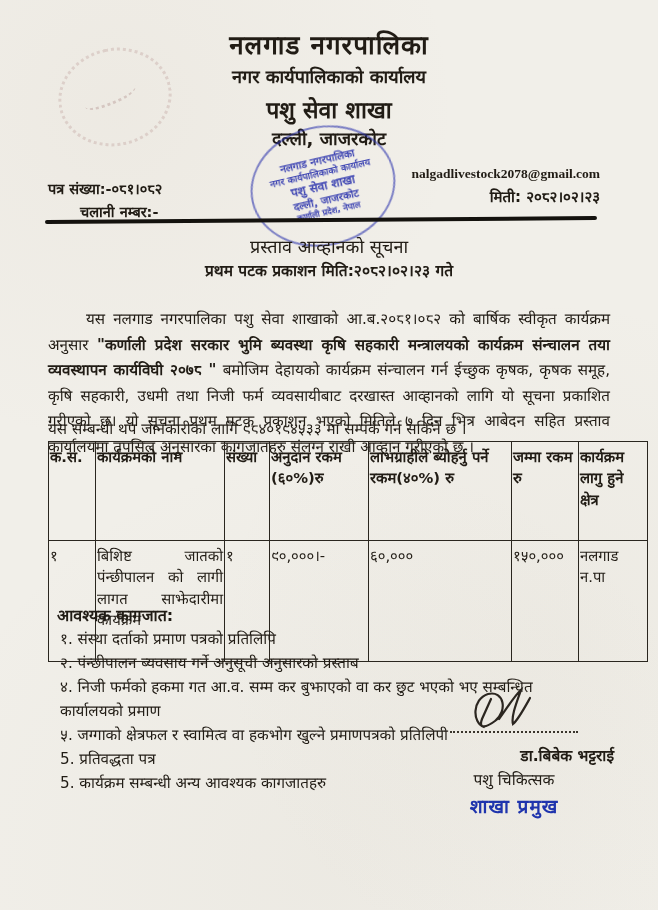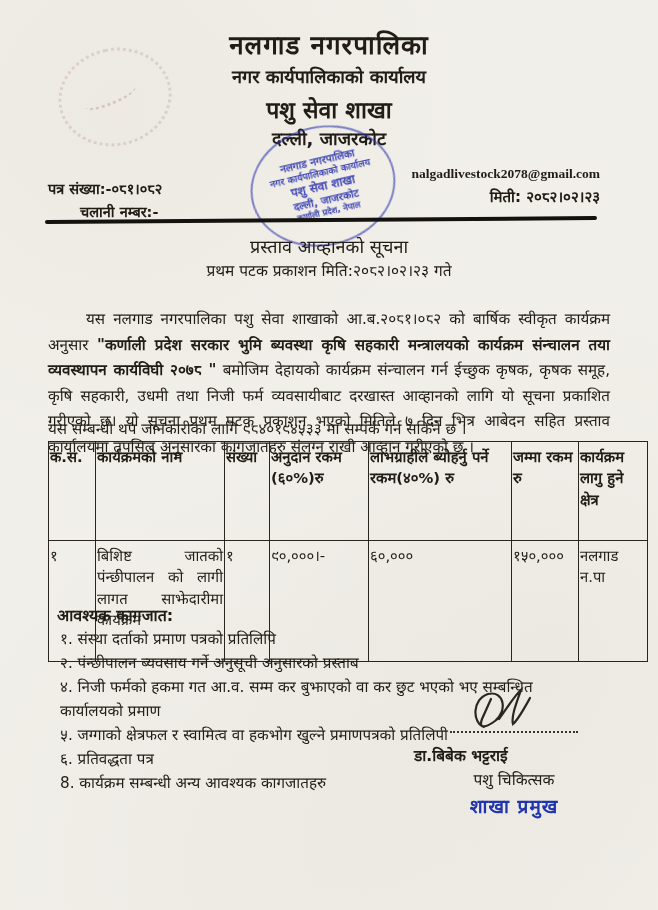--- a/index.html
+++ b/index.html
@@ -70,21 +70,21 @@
   }
   .stamp div{font-weight:bold;}
   .st1{font-size:10.5px;}
   .st2{font-size:9.5px;}
   .st3{font-size:12px;}
   .st4{font-size:10.5px;}
   .st5{font-size:8.5px;}
 
   
   .notice-title{top:234px;font-size:18px;font-weight:normal;}
-  .notice-subtitle{top:259px;font-size:15.5px;font-weight:400;}
+  .notice-subtitle{top:259px;font-size:15.5px;font-weight:700;}
 
   
   .body-para{
     left:48px;top:292px;width:562px;
     font-size:15.2px;line-height:25.5px;
     text-align:justify;text-indent:38px;
   }
   .body-para .b{font-weight:bold;}
   .contact-line{left:48px;top:418px;width:562px;font-size:15.2px;}
 
@@ -106,21 +106,21 @@
   .just{text-align:justify;}
 
   
   .docs-heading{left:57px;top:604px;font-size:16px;font-weight:600;}
   .docs-list{left:60px;top:628px;width:520px;font-size:15.2px;line-height:23.5px;}
   .docs-list div{margin-bottom:.5px;}
 
   
   .sig-svg{left:462px;top:683px;}
   .sig-dots{left:450px;top:731px;width:128px;border-bottom:2.5px dotted #3a352c;}
-  .sig-name{left:414px;top:744px;width:200px;text-align:left;font-size:15.5px;font-weight:600;}
+  .sig-name{left:414px;top:744px;width:200px;text-align:right;font-size:15.5px;font-weight:600;}
   .sig-designation{left:414px;top:768px;width:200px;text-align:center;font-size:15.5px;}
   .branch-chief{
     left:414px;top:793px;width:200px;text-align:center;
     font-size:19px;font-weight:bold;color:#1f34ad;letter-spacing:1px;
   }
 </style>
 </head>
 <body>
 
 <div class="page">
@@ -177,22 +177,22 @@
     </tr>
   </tbody>
     </table>
 
   <div class="abs docs-heading">आवश्यक कागजात:</div>
   <div class="abs docs-list">
     <div>१. संस्था दर्ताको प्रमाण पत्रको प्रतिलिपि</div>
     <div>२. पंन्छीपालन  ब्यवसाय गर्ने अनुसूची अनुसारको प्रस्ताब</div>
     <div>४. निजी फर्मको हकमा गत आ.व. सम्म कर बुझाएको वा कर छुट भएको भए सम्बन्धित कार्यालयको प्रमाण</div>
     <div>५. जग्गाको क्षेत्रफल र स्वामित्व वा हकभोग खुल्ने प्रमाणपत्रको प्रतिलिपी</div>
-    <div>६. प्रतिवद्धता पत्र</div>
-    <div>8. कार्यक्रम सम्बन्धी अन्य आवश्यक कागजातहरु</div>
+    <div>5. प्रतिवद्धता पत्र</div>
+    <div>5. कार्यक्रम सम्बन्धी अन्य आवश्यक कागजातहरु</div>
   </div>
 
   <svg class="abs sig-svg" width="92" height="52" viewBox="0 0 92 52">
     <path d="M22,44 C10,40 10,16 26,11 C42,7 46,28 33,38 C25,44 16,47 20,36 L29,16 M37,36 C44,27 52,13 59,7 C54,21 49,34 51,41 C56,37 63,24 68,15" fill="none" stroke="#2b2620" stroke-width="2.2" stroke-linecap="round"></path>
   </svg>
   <div class="abs sig-dots"></div>
   <div class="abs sig-name">डा.बिबेक भट्टराई</div>
   <div class="abs sig-designation">पशु चिकित्सक</div>
   <div class="abs branch-chief">शाखा प्रमुख</div>
 

